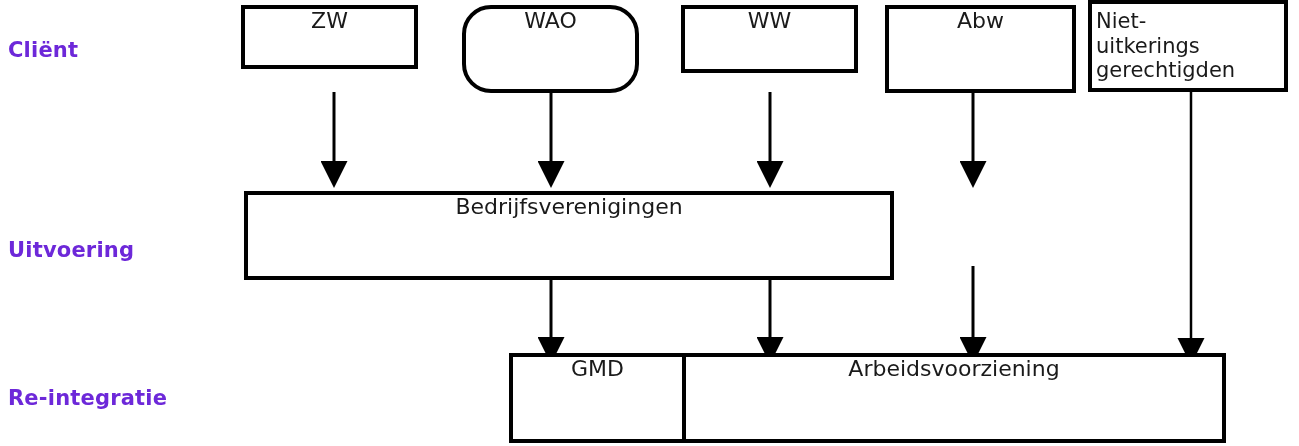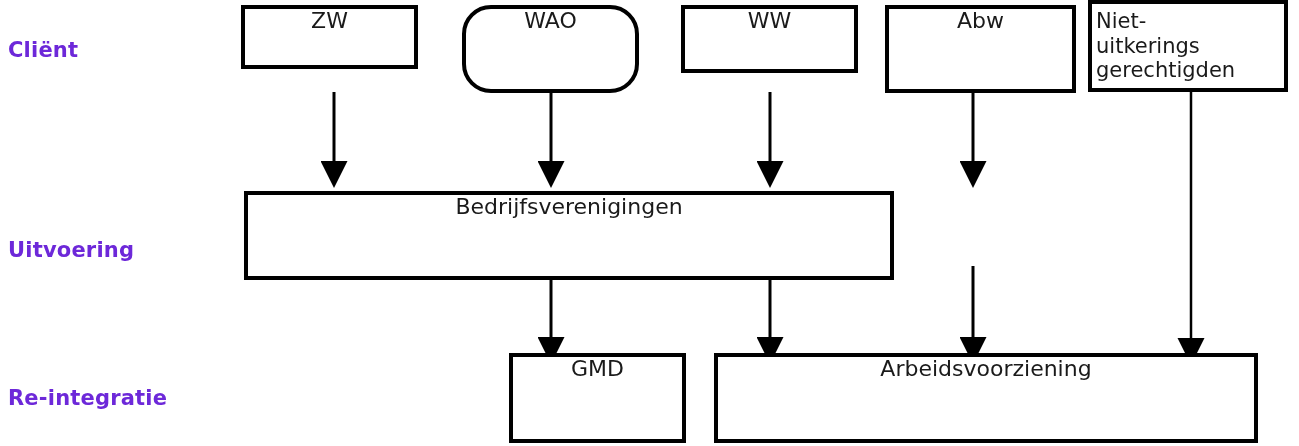--- a/index.html
+++ b/index.html
@@ -99,15 +99,15 @@
     <span>Niet-</span>
     <span>uitkerings</span>
     <span>gerechtigden</span>
   </div>
 
   <div class="node" style="left:244px; top:191px; width:650px; height:89px;">Bedrijfsverenigingen</div>
 
 
   <div class="node" style="left:462px; top:353px; width:177px; height:90px;margin-left:47px;">GMD</div>
 
-  <div class="node" style="left:714px; top:353px; width:544px; height:90px;">Arbeidsvoorziening</div>
+  <div class="node" style="left:682px; top:353px; width:544px; height:90px;">Arbeidsvoorziening</div>
 
 </div>
 
 </body></html>

